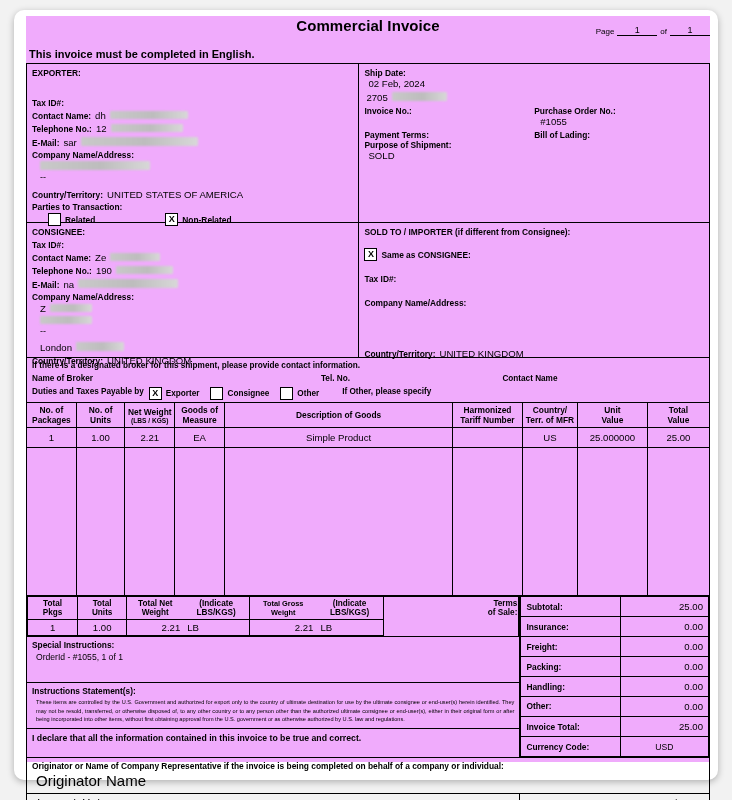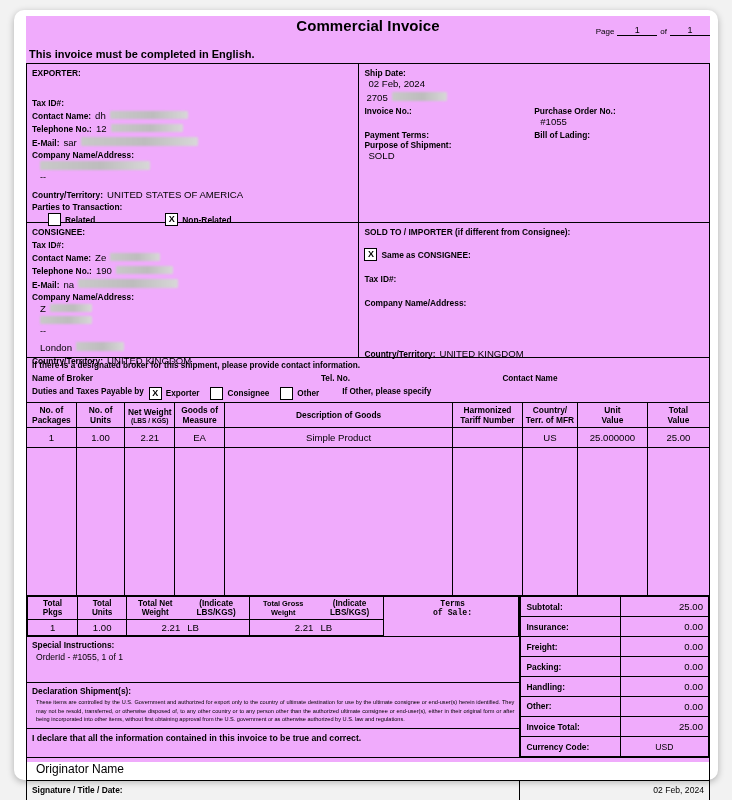--- a/index.html
+++ b/index.html
@@ -160,21 +160,21 @@
     table-layout: fixed;
   }
   table.tot th, table.tot td {
     border: 1.2px solid #000;
     font-size: 8.2px;
     font-weight: bold;
     text-align: center;
     padding: 2px 1px;
   }
   table.tot td.data { font-weight: normal; font-size: 9.6px; }
-  table.tot th.terms { text-align: center; padding-left: 4px; vertical-align: top; border-bottom: none; font-family: Liberation Mono, monospace;}
+  table.tot th.terms { text-align: right; padding-left: 4px; vertical-align: top; border-bottom: none;}
 
   .special {
     border-top: 1.2px solid #000;
     padding: 3px 5px;
     height: 46px;
     box-sizing: border-box;
   }
   .special .t { font-weight: bold; font-size: 8.4px; }
   .special .v { font-size: 8.6px; padding-left: 4px; padding-top: 2px;}
 
@@ -215,21 +215,21 @@
   table.money td.lbl-other { vertical-align: top; }
   table.money td.cur { text-align: center; font-weight: normal; font-size: 8.6px; }
 
   
   .orig {
     border: 1.4px solid #000;
     border-top: 1.2px solid #000;
     padding: 3px 5px 4px 5px;
   }
   .orig .t { font-weight: bold; font-size: 8.4px; }
-  .orig .v { font-size: 12px; padding-left: 4px; padding-top: 1px; }
+  .orig .v { font-size: 15px; padding-left: 4px; padding-top: 1px; }
 
   .sigrow {
     display: flex;
     border-left: 1.4px solid #000;
     border-right: 1.4px solid #000;
     border-bottom: 1.4px solid #000;
   }
   .sigrow .s1 { flex: 1; font-weight: bold; font-size: 8.4px; padding: 4px 5px 10px 5px; }
   .sigrow .s2 {
     width: 27.8%;
@@ -601,21 +601,21 @@
         </tr>
       </tbody>
         </table>
 
       <div class="special">
         <div class="t">Special Instructions:</div>
         <div class="v">OrderId - #1055, 1 of 1</div>
       </div>
 
       <div class="declbox">
-        <div class="t">Declaration Shipment(s):</div>
+        <div class="t">Instructions Statement(s):</div>
         <div class="p">These items are controlled by the U.S. Government and authorized for export only to the country of ultimate destination for use by the ultimate consignee or end-user(s) herein identified. They may not be resold, transferred, or otherwise disposed of, to any other country or to any person other than the authorized ultimate consignee or end-user(s), either in their original form or after being incorporated into other items, without first obtaining approval from the U.S. government or as otherwise authorized by U.S. law and regulations.</div>
       </div>
 
       <div class="declare-true">I declare that all the information contained in this invoice to be true and correct.</div>
 
     </div>
 
     <div class="lower-right">
       <table class="money">
         <colgroup>
@@ -655,20 +655,21 @@
           <td>Currency Code:</td>
           <td class="cur">USD</td>
         </tr>
       </tbody>
         </table>
     </div>
 
   </div>
 
   <div class="orig">
+    <div class="t">Originator or Name of Company Representative if the invoice is being completed on behalf of a company or individual:</div>
     <div class="v">Originator Name</div>
   </div>
 
   <div class="sigrow">
     <div class="s1">Signature / Title / Date:</div>
     <div class="s2">02 Feb, 2024</div>
   </div>
 
 </div>
 

